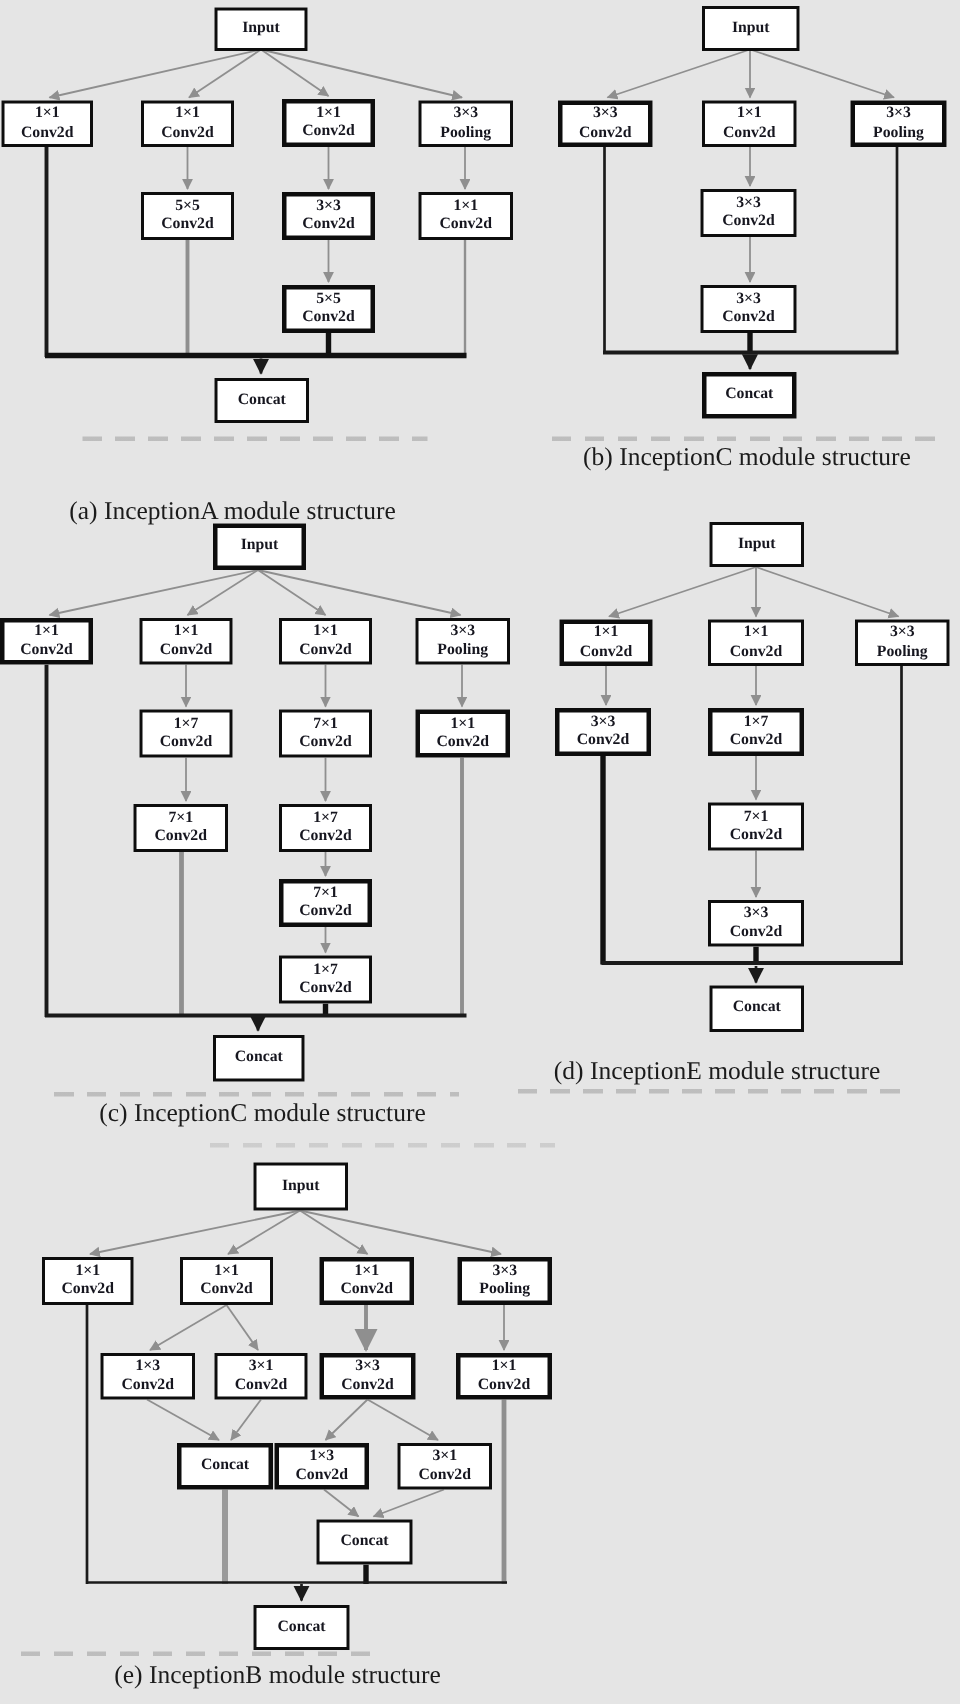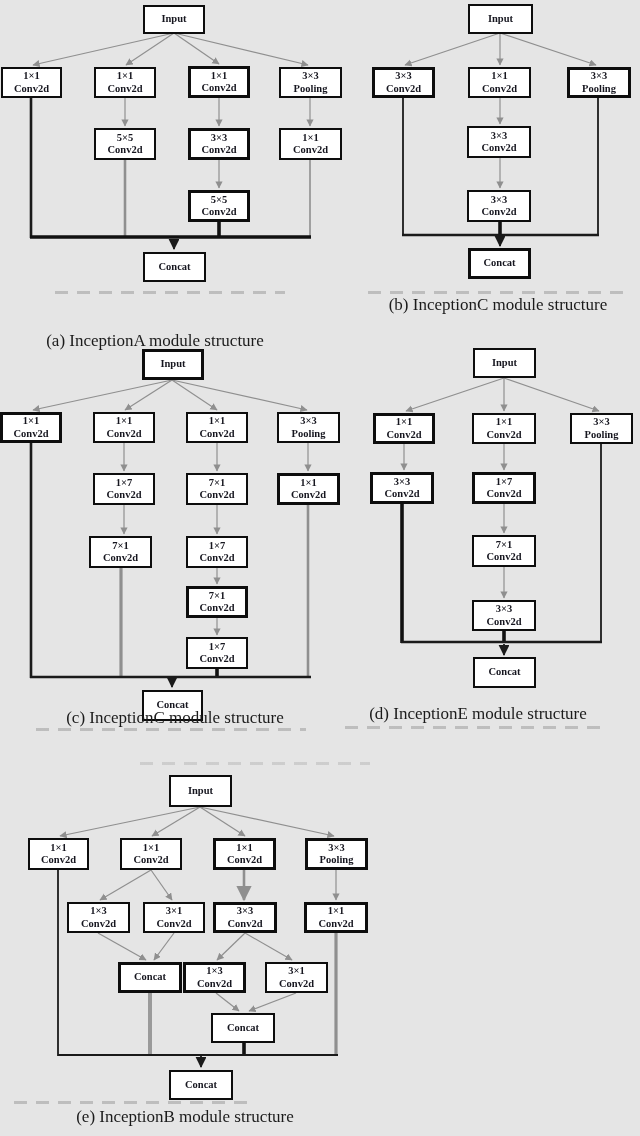--- a/index.html
+++ b/index.html
@@ -258,21 +258,21 @@
         <span class="t">Conv2d</span>
     </div>
     <div class="node" style="left:186px;top:637px;width:62px;height:32px;">
       <span class="t">1×7</span>
         <span class="t">Conv2d</span>
     </div>
     <div class="node" style="left:142px;top:690px;width:61px;height:31px;">
       <span class="t">Concat</span>
         <span class="t"></span>
     </div>
-    <div class="caption" style="left:25px;top:708px;width:300px;">(c) InceptionC module structure</div>
+    <div class="caption" style="left:25px;top:732px;width:300px;">(c) InceptionC module structure</div>
   </div>
 
   <div>
     <div class="node" style="left:473px;top:348px;width:63px;height:30px;">
       <span class="t">Input</span>
         <span class="t"></span>
     </div>
     <div class="node bd3" style="left:373px;top:413px;width:62px;height:31px;">
       <span class="t">1×1</span>
         <span class="t">Conv2d</span>

